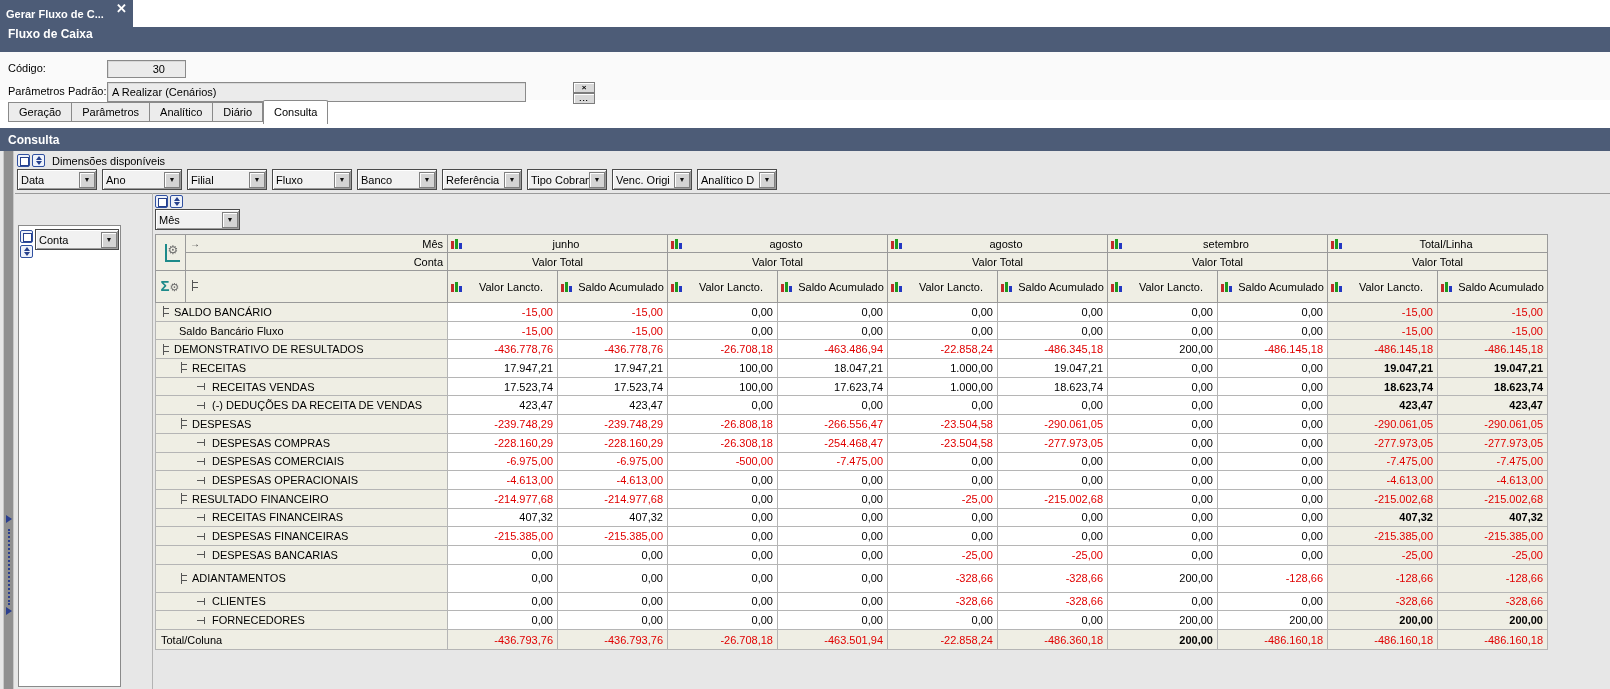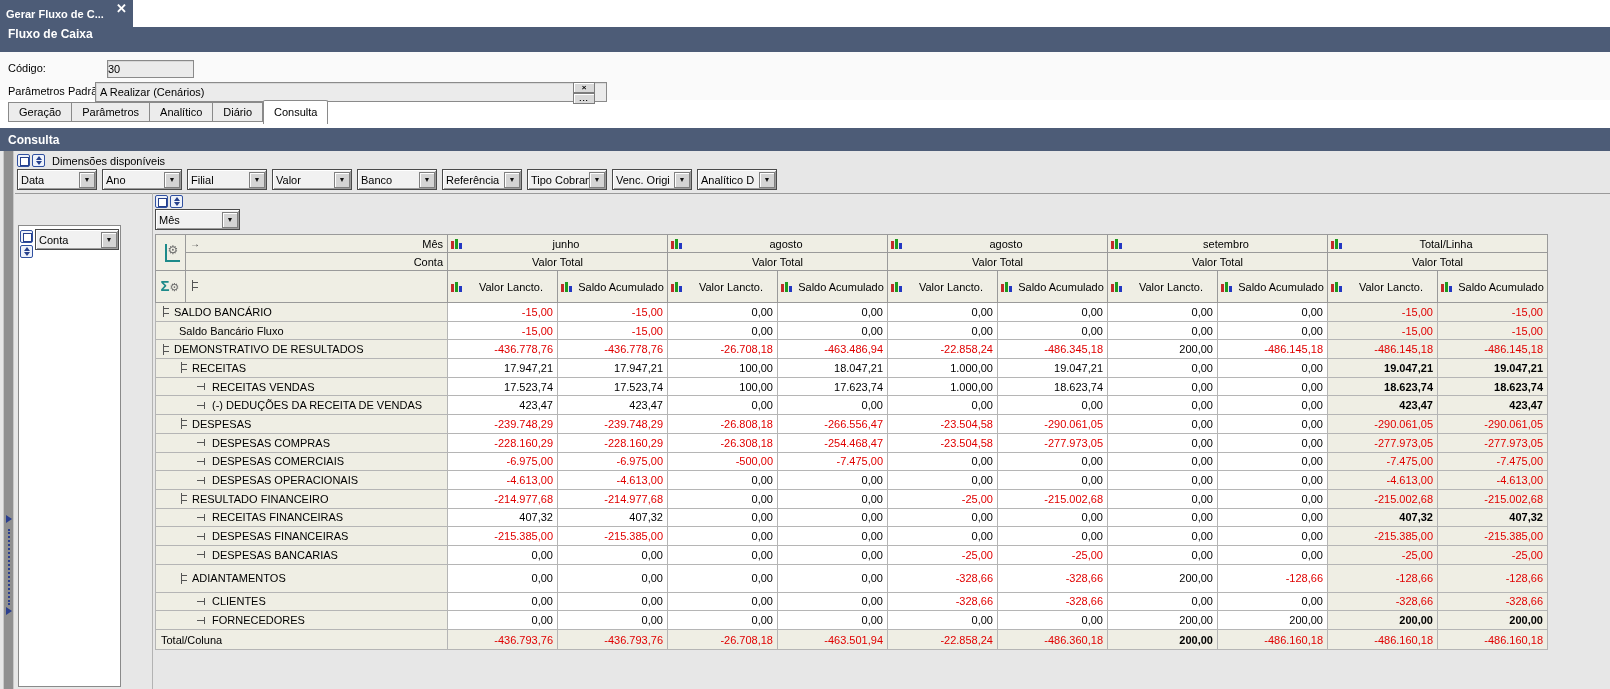--- a/index.html
+++ b/index.html
@@ -13,22 +13,22 @@
   #doc-tab{left:0;top:0;width:133px;height:27px;display:flex;align-items:center;padding:0 6px}
   #doc-tab .t{font-size:11px;white-space:nowrap;overflow:hidden}
   #doc-tab-close{position:absolute;right:6px;top:2px;font-size:13px;font-weight:bold;color:#fff;cursor:default;line-height:13px}
 
   #title-bar{left:0;top:27px;width:1610px;height:25px;display:flex;align-items:flex-start;padding:0 8px;font-size:12px}
 
   
   #form-area{left:0;top:52px;width:1610px;height:48px;background:#fafafa}
   .flabel{position:absolute;left:8px;font-size:11px}
   .sunken{position:absolute;border:1px solid #8a8a8a;background:#ebebeb;font-size:11px;box-shadow:inset 1px 1px 0 #d8d8d8}
-  #codigo-input{left:107px;top:8px;width:87px;height:18px;text-align:left;padding:2px 20px 0 0}
-  #param-input{left:95px;top:30px;width:512px;height:20px;padding:3px 0 0 4px;white-space:nowrap;overflow:hidden}
+  #codigo-input{left:107px;top:8px;width:79px;height:18px;text-align:right;padding:2px 20px 0 0}
+  #param-input{left:107px;top:30px;width:419px;height:20px;padding:3px 0 0 4px;white-space:nowrap;overflow:hidden}
   .tiny-btn{position:absolute;left:573px;width:22px;height:11px;background:#d9d9d9;border:1px solid #7d7d7d;box-shadow:inset 1px 1px 0 #fff;font-size:8px;font-weight:bold;display:flex;align-items:center;justify-content:center;line-height:8px}
   #param-clear{top:30px}
   #param-lookup{top:41px;letter-spacing:1px}
 
   
   #page-tabs{left:8px;top:100px;height:24px;display:flex;align-items:center}
   .ptab{height:20px;padding:3px 10px 0 10px;background:#ececec;border:1px solid #8a8a8a;border-left:none;font-size:11px;white-space:nowrap}
   .ptab:first-child{border-left:1px solid #8a8a8a}
   .ptab.active{height:24px;background:#fff;border:1px solid #8a8a8a;border-bottom:none;border-radius:2px 2px 0 0;padding-top:5px}
 
@@ -160,21 +160,21 @@
       </div>
       <div class="dd">
         <span class="lbl">Ano</span>
         <span class="arr">▼</span>
       </div>
       <div class="dd">
         <span class="lbl">Filial</span>
         <span class="arr">▼</span>
       </div>
       <div class="dd">
-        <span class="lbl">Valor</span>
+        <span class="lbl">Fluxo</span>
         <span class="arr">▼</span>
       </div>
       <div class="dd">
         <span class="lbl">Banco</span>
         <span class="arr">▼</span>
       </div>
       <div class="dd">
         <span class="lbl">Referência</span>
         <span class="arr">▼</span>
       </div>

